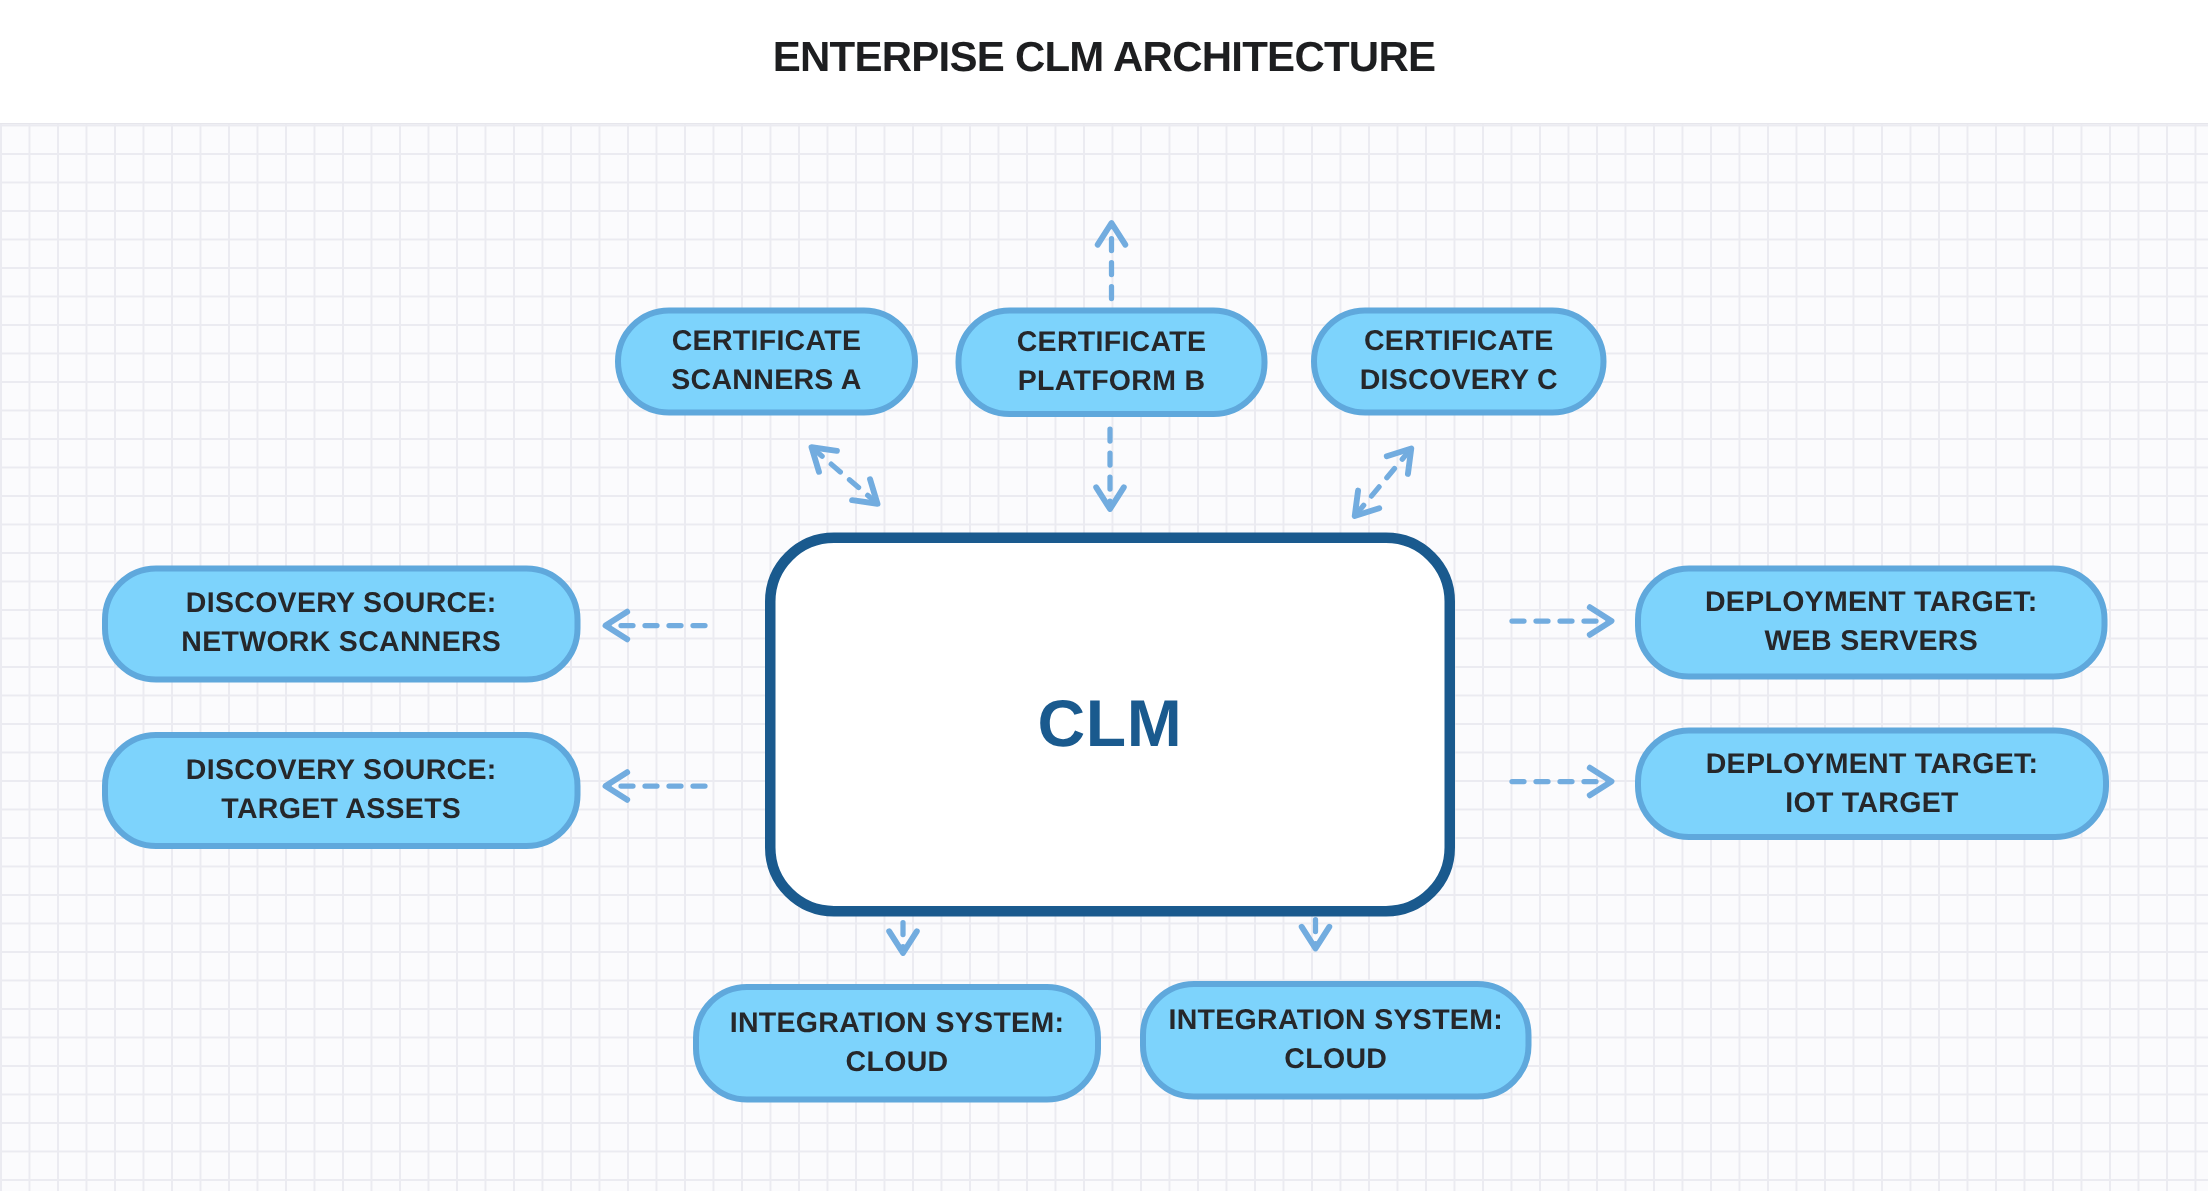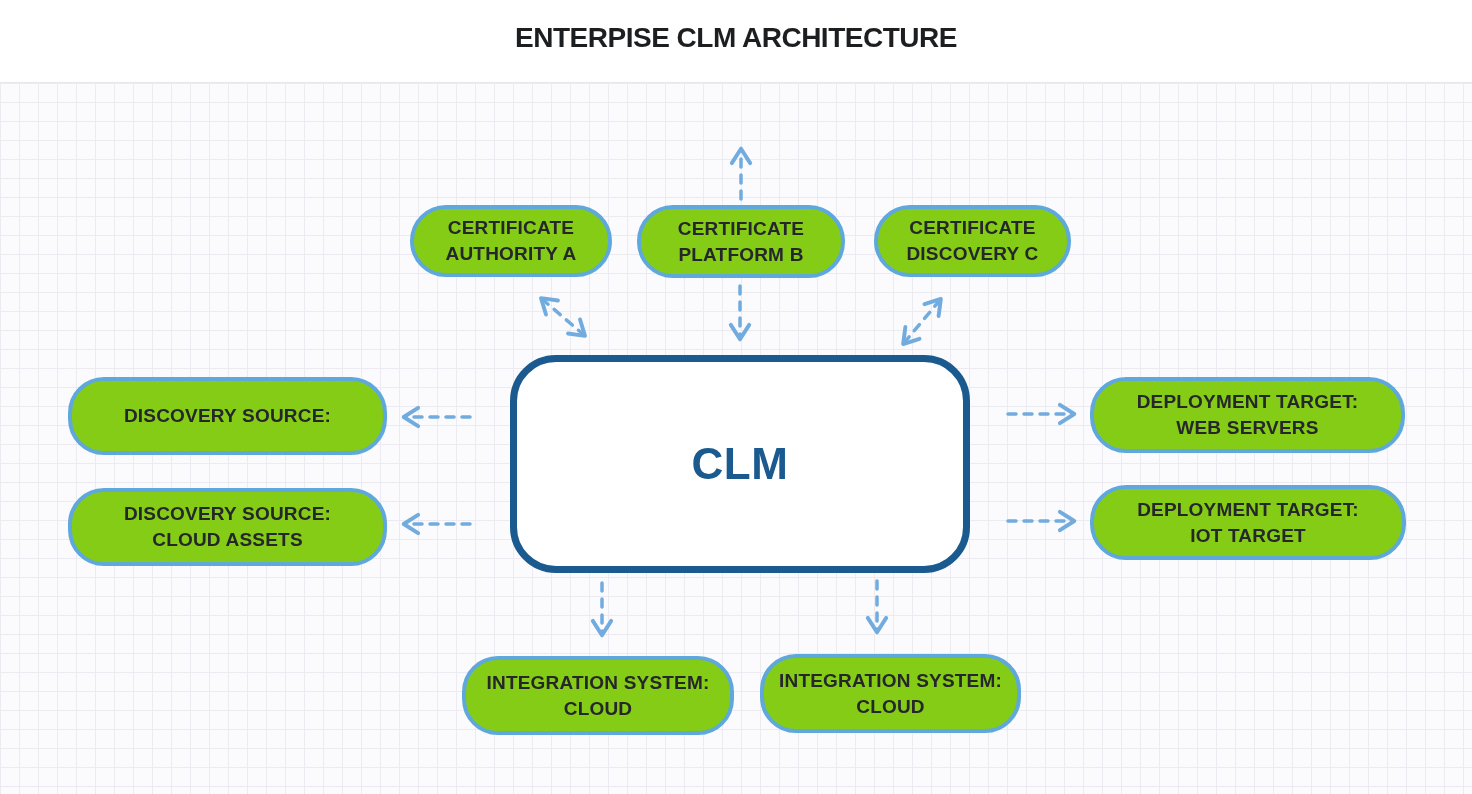--- a/index.html
+++ b/index.html
@@ -32,21 +32,21 @@
     position:absolute;left:0;top:82px;width:1472px;height:712px;
     background-color:var(--canvas-bg);
     background-image:
       linear-gradient(to right, var(--grid-line) 1px, transparent 1px),
       linear-gradient(to bottom, var(--grid-line) 1px, transparent 1px);
     background-size:19px 19px;
     border-top:1px solid #e6e6ec;
   }
   .node{
     position:absolute;
-    background:#84cc16;
+    background:#7dd3fc;
     border:4px solid var(--accent-light-blue);
     border-radius:36px;
     display:flex;flex-direction:column;align-items:center;justify-content:center;
     text-align:center;
     color:var(--node-text);
     font-weight:700;
     font-size:19px;
     line-height:26px;
     letter-spacing:0.2px;
     z-index:2;
@@ -105,40 +105,41 @@
     <line class="arrow-line" x1="470" y1="417" x2="405" y2="417" marker-end="url(#chev)"></line>
     <line class="arrow-line" x1="470" y1="524" x2="405" y2="524" marker-end="url(#chev)"></line>
     <line class="arrow-line" x1="1008" y1="414" x2="1073" y2="414" marker-end="url(#chev)"></line>
     <line class="arrow-line" x1="1008" y1="521" x2="1073" y2="521" marker-end="url(#chev)"></line>
     <line class="arrow-line" x1="602" y1="583" x2="602" y2="634" marker-end="url(#chev)"></line>
     <line class="arrow-line" x1="877" y1="581" x2="877" y2="631" marker-end="url(#chev)"></line>
   </svg>
 
   <div class="node" style="left:410px;top:205px;width:202px;height:72px;">
     <div>CERTIFICATE</div>
-    <div>AUTHORITY A</div>
+    <div>SCANNERS A</div>
   </div>
 
   <div class="node" style="left:637px;top:205px;width:208px;height:73px;">
     <div>CERTIFICATE</div>
     <div>PLATFORM B</div>
   </div>
 
   <div class="node" style="left:874px;top:205px;width:197px;height:72px;">
     <div>CERTIFICATE</div>
     <div>DISCOVERY C</div>
   </div>
 
   <div class="node" style="left:68px;top:377px;width:319px;height:78px;">
     <div>DISCOVERY SOURCE:</div>
+    <div>NETWORK SCANNERS</div>
   </div>
 
   <div class="node" style="left:68px;top:488px;width:319px;height:78px;">
     <div>DISCOVERY SOURCE:</div>
-    <div>CLOUD ASSETS</div>
+    <div>TARGET ASSETS</div>
   </div>
 
   <div class="node" style="left:1090px;top:377px;width:315px;height:76px;">
     <div>DEPLOYMENT TARGET:</div>
     <div>WEB SERVERS</div>
   </div>
 
   <div class="node" style="left:1090px;top:485px;width:316px;height:75px;">
     <div>DEPLOYMENT TARGET:</div>
     <div>IOT TARGET</div>
@@ -147,17 +148,17 @@
   <div class="node" style="left:462px;top:656px;width:272px;height:79px;">
     <div>INTEGRATION SYSTEM:</div>
     <div>CLOUD</div>
   </div>
 
   <div class="node" style="left:760px;top:654px;width:261px;height:79px;">
     <div>INTEGRATION SYSTEM:</div>
     <div>CLOUD</div>
   </div>
 
-  <div class="platform" style="left:510px;top:355px;width:460px;height:218px;">
+  <div class="platform" style="left:510px;top:355px;width:460px;height:256px;">
     <div>CLM</div>
   </div>
 
 </div>
 
 </body></html>

